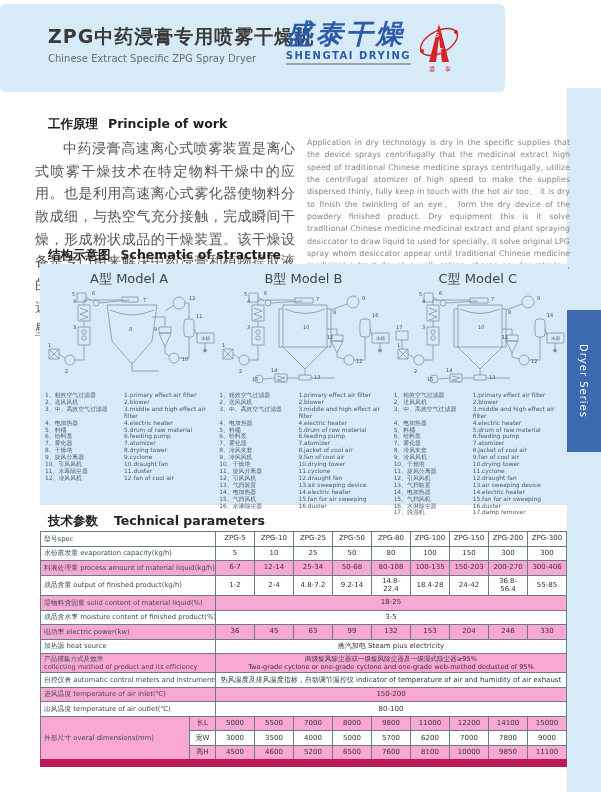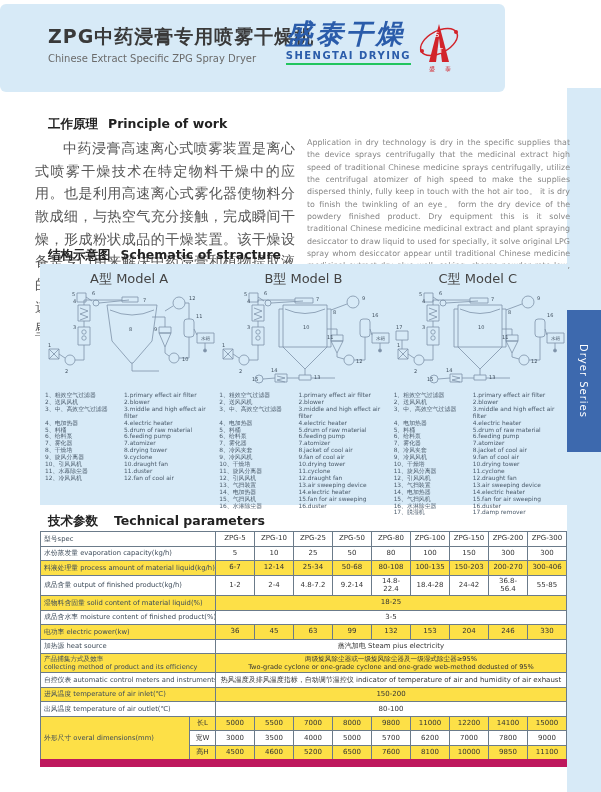--- a/index.html
+++ b/index.html
@@ -6,21 +6,21 @@
   .page{position:relative;width:601px;height:792px;background:#ffffff;overflow:hidden;
         font-family:"DejaVu Sans","Liberation Sans",sans-serif;}
   
   .header{position:absolute;left:0;top:4px;width:505px;height:88px;background:#d7eaf7;border-radius:6px;}
   .title-block{position:absolute;left:48px;top:20px;}
   .title-cn{font-size:19px;font-weight:bold;color:#3a3a3a;letter-spacing:1px;}
   .title-en{font-size:10px;color:#6b6b6b;margin-top:3px;}
   .logo-block{position:absolute;right:44px;top:16px;display:flex;align-items:flex-start;}
   .logo-text{text-align:left;margin-right:6px;}
   .brand-cn{font-size:27px;font-weight:bold;font-style:italic;color:#2a5caa;letter-spacing:3px;line-height:1;}
-  .brand-en{font-size:10px;font-weight:bold;color:#2a5caa;letter-spacing:1.5px;border-bottom:2px solid #22c55e;padding-bottom:2px;margin-top:3px;}
+  .brand-en{font-size:10px;font-weight:bold;color:#2a5caa;letter-spacing:1.5px;border-bottom:2px solid #a3a3a3;padding-bottom:2px;margin-top:3px;}
   
   .side-strip{position:absolute;right:0;top:88px;width:34px;height:704px;background:#d7eaf7;}
   .side-tab{position:absolute;right:0;top:310px;width:36px;height:142px;background:#3d69ae;
             display:flex;align-items:center;justify-content:center;}
   .side-tab span{writing-mode:vertical-rl;color:#ffffff;font-size:10px;letter-spacing:1px;}
   
   .sec-heading{position:absolute;left:48px;font-size:12.5px;font-weight:bold;color:#222;}
   .sec-heading .en{margin-left:10px;}
   
   .principle-cols{position:absolute;left:35px;top:137px;width:535px;display:flex;gap:12px;}
@@ -37,21 +37,21 @@
   .plrow{display:flex;font-size:5.9px;line-height:1.17;color:#4a5a6a;}
   .plrow .cn{width:47%;}
   .plrow .en{width:53%;}
   
   .tech-table{position:absolute;left:40px;top:531px;width:527px;border-collapse:collapse;
               font-size:7px;color:#333;table-layout:fixed;}
   .tech-table td{border:0.8px solid #6b7b8a;padding:1px 3px;height:11.5px;text-align:center;
                  overflow:hidden;line-height:1.25;}
   .tech-table td.label{text-align:left;white-space:pre;font-size:6.8px;color:#3c4a58;}
   .tech-table td.sub{width:26px;}
-  .tech-table tr.alt td{background:#fde047;}
+  .tech-table tr.alt td{background:#f9a8d4;}
   .tech-table td.twoline{white-space:pre-line;font-size:6.6px;}
   .tech-table{border-bottom:8px solid #be185d;}
   
   .footer{position:absolute;left:0;top:748px;width:601px;height:38px;background:#d7eaf7;
           display:flex;align-items:center;justify-content:flex-end;padding-right:36px;box-sizing:border-box;}
   .footer .contact{font-size:10px;color:#2a5caa;font-weight:bold;}
   .footer .pageno{font-size:10.5px;color:#2a5caa;font-weight:bold;margin-left:16px;}
 </style>
 </head>
 <body>

